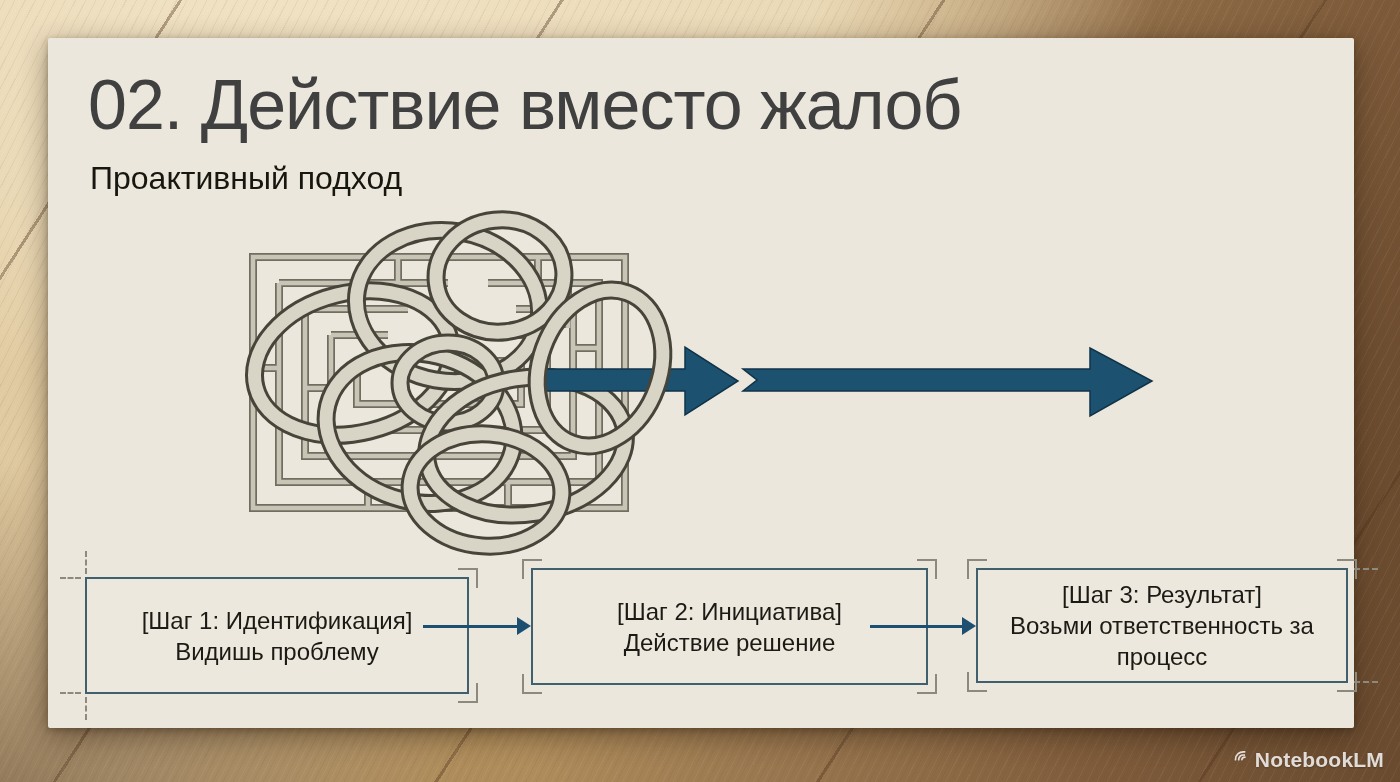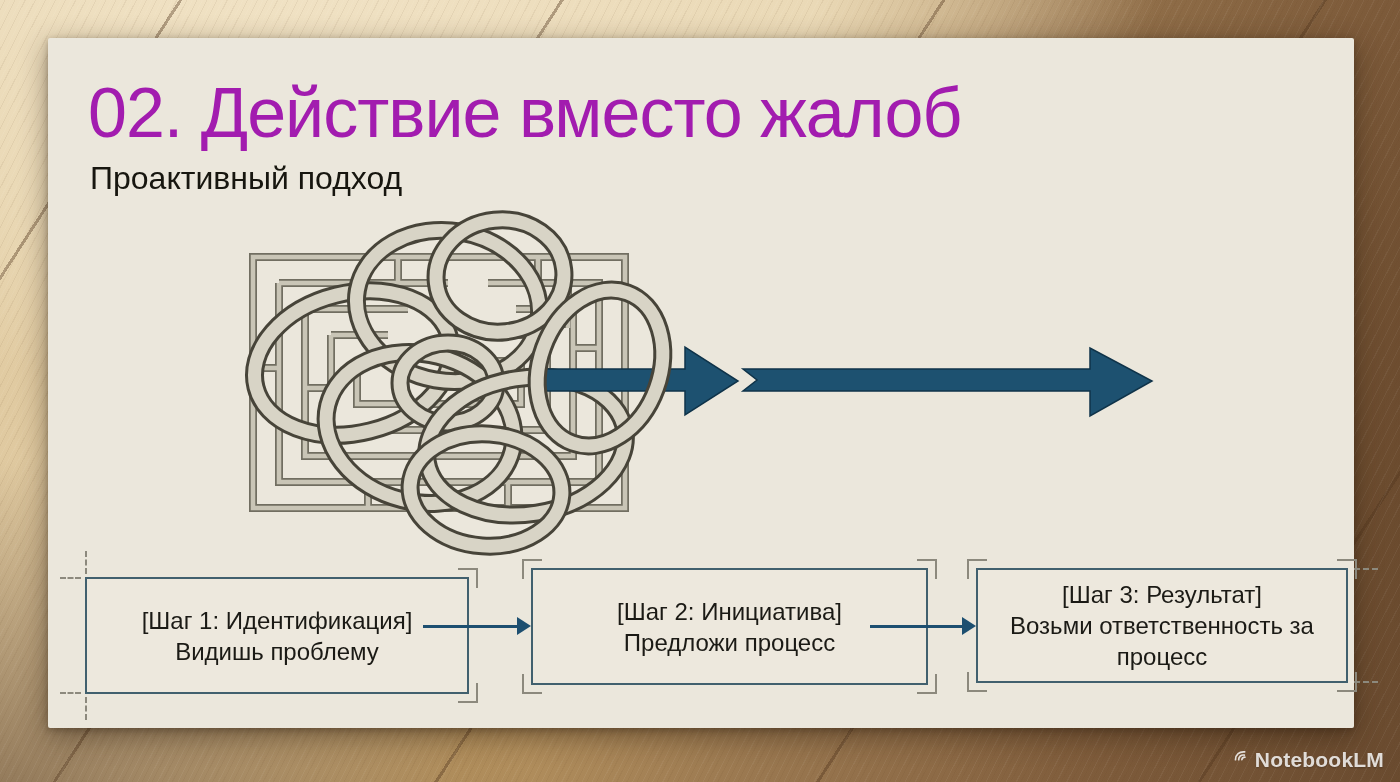--- a/index.html
+++ b/index.html
@@ -19,23 +19,23 @@
   }
 
   
   .slide {
     position:absolute; left:48px; top:38px; width:1306px; height:690px;
     background:#ebe7dc; border-radius:2px;
     box-shadow:0 8px 28px rgba(40,25,12,.45), 0 2px 6px rgba(40,25,12,.3);
   }
 
   .title {
-    position:absolute; left:40px; top:40px; width:1100px;
+    position:absolute; left:40px; top:32px; width:1100px;
     font-size:70px; line-height:1.02; font-weight:400; letter-spacing:-1px;
-    color:#a21caf; white-space:nowrap;
+    color:#404040; white-space:nowrap;
   }
   .subtitle {
     position:absolute; left:42px; top:122px;
     font-size:32px; font-weight:500; color:#17160f; white-space:nowrap;
   }
 
   .illustration { position:absolute; left:0; top:0; width:1306px; height:690px; }
 
   
   .sbox {
@@ -156,21 +156,21 @@
 
     <div class="conn conn-1"></div>
 
     <div class="sbox sbox-2">
       <span class="bk bk-tl"></span>
       <span class="bk bk-tr"></span>
       <span class="bk bk-bl"></span>
       <span class="bk bk-br"></span>
       <div class="step-text">
         <span class="step-head">[Шаг 2: Инициатива]</span>
-        <span class="step-body">Предложи процесс</span>
+        <span class="step-body">Действие решение</span>
       </div>
     </div>
 
     <div class="conn conn-2"></div>
 
     <div class="sbox sbox-3">
       <span class="bk bk-tl"></span>
       <span class="bk bk-tr"></span>
       <span class="bk bk-bl"></span>
       <span class="bk bk-br"></span>

